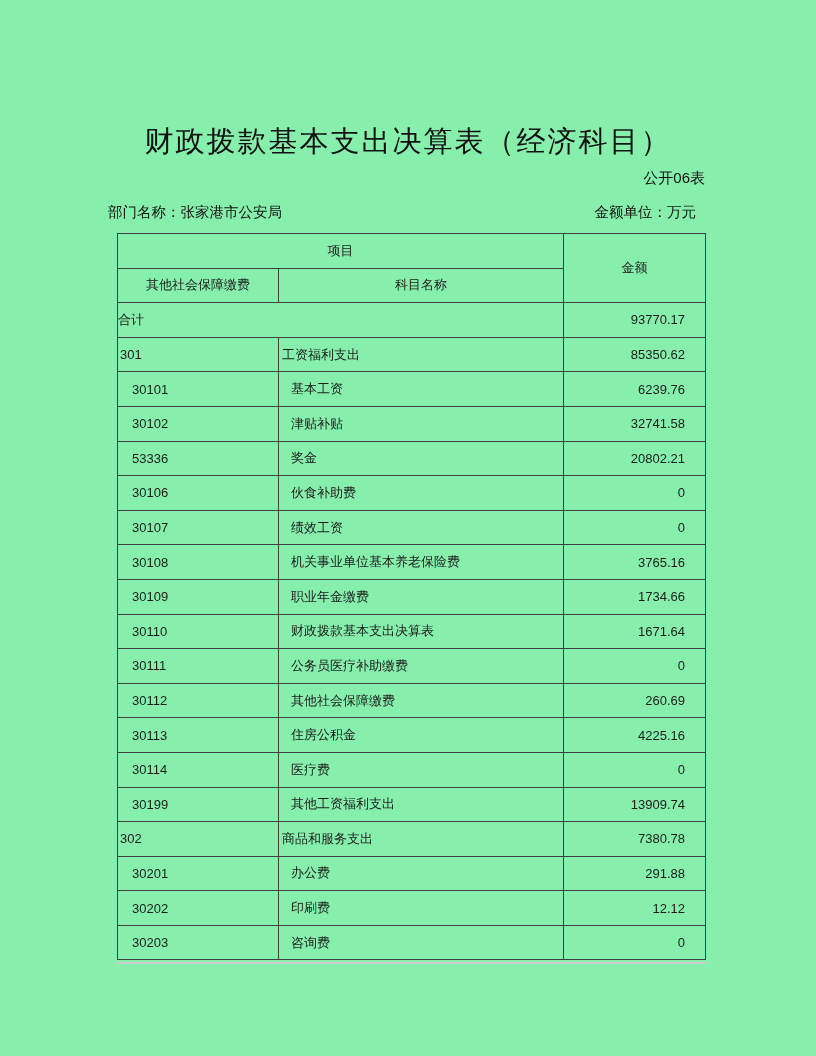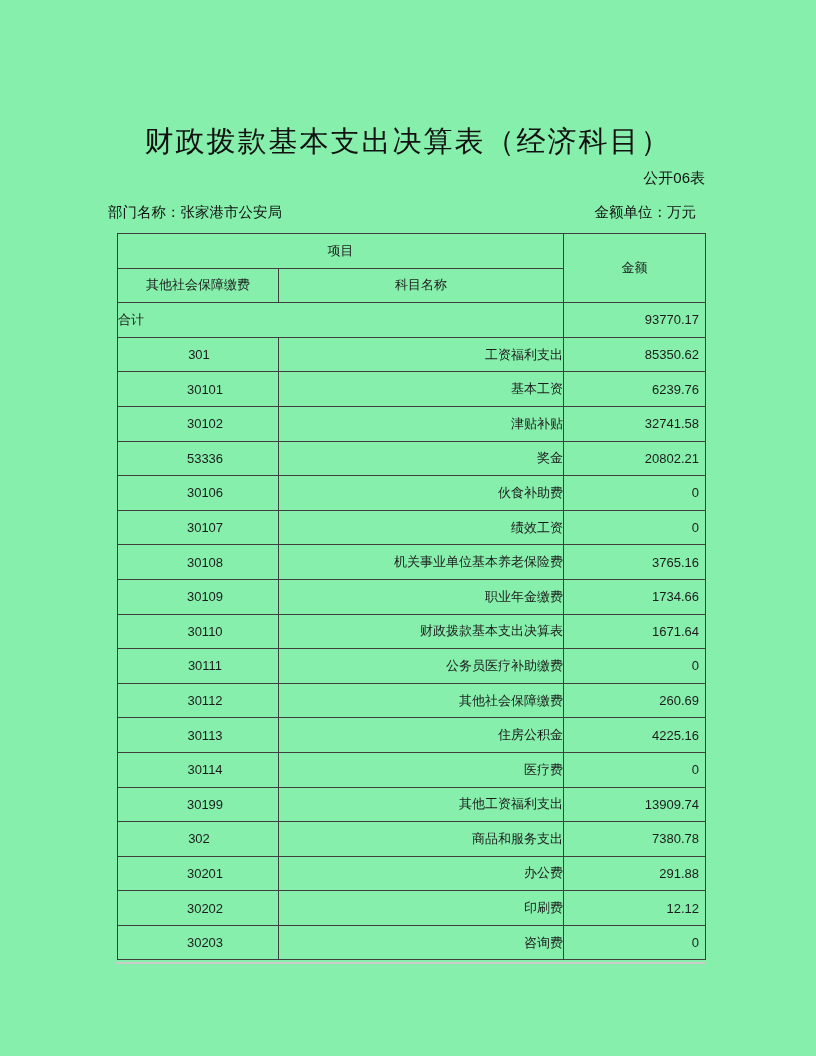--- a/index.html
+++ b/index.html
@@ -50,23 +50,23 @@
   table.fin th, table.fin td {
     border:1px solid #3f3f3f;
     font-size:13px;
     font-weight:400;
     vertical-align:middle;
     overflow:hidden;
     white-space:nowrap;
   }
   table.fin th { text-align:center; height:34.6px; }
   table.fin td { height:34.6px; }
-  td.cell-code  { text-align:center; padding-left:14px; }
-  td.cell-name  { text-align:right; padding-left:12px; }
-  td.cell-amount{ text-align:right; padding-right:6px; }
+  td.cell-code  { text-align:left; padding-left:14px; }
+  td.cell-name  { text-align:left; padding-left:12px; }
+  td.cell-amount{ text-align:right; padding-right:20px; }
   tr.lvl1 td.cell-code { padding-left:2px; }
   tr.lvl1 td.cell-name { padding-left:3px; }
   td.total-label { text-align:left; font-weight:700; }
   .continuation-line {
     position:absolute;
     top:962px; left:116px; width:590px;
     height:2px;
     background:#cccccc;
   }
 </style>

